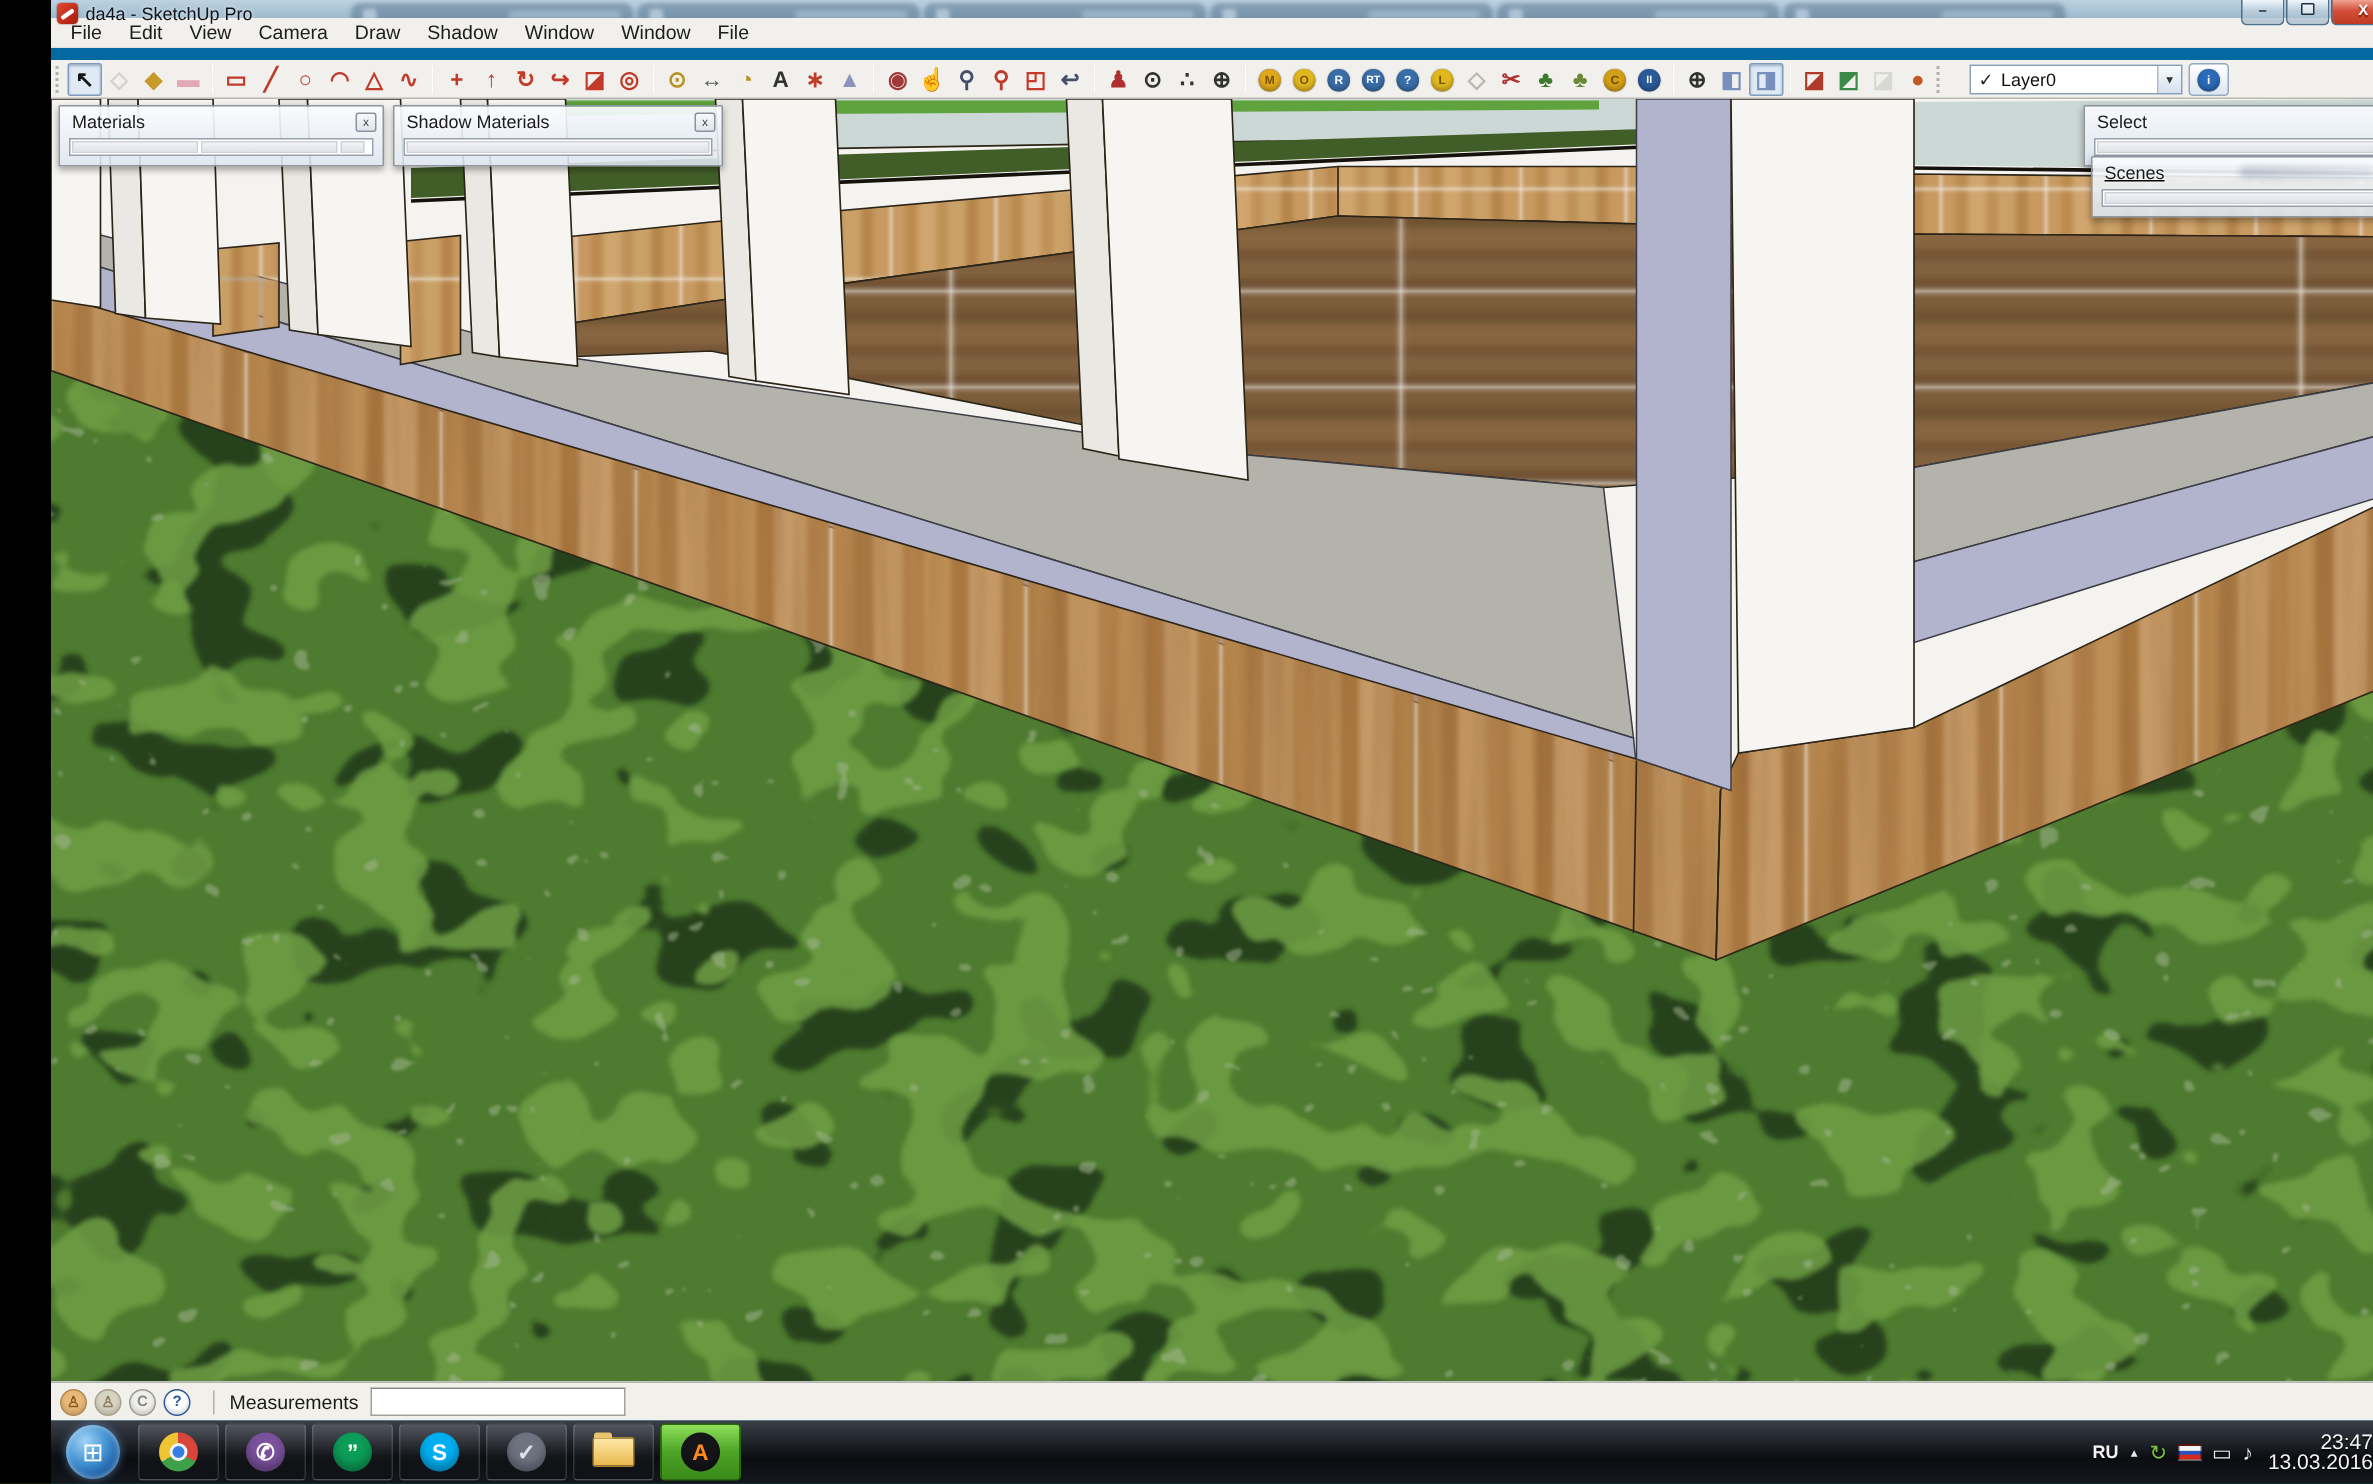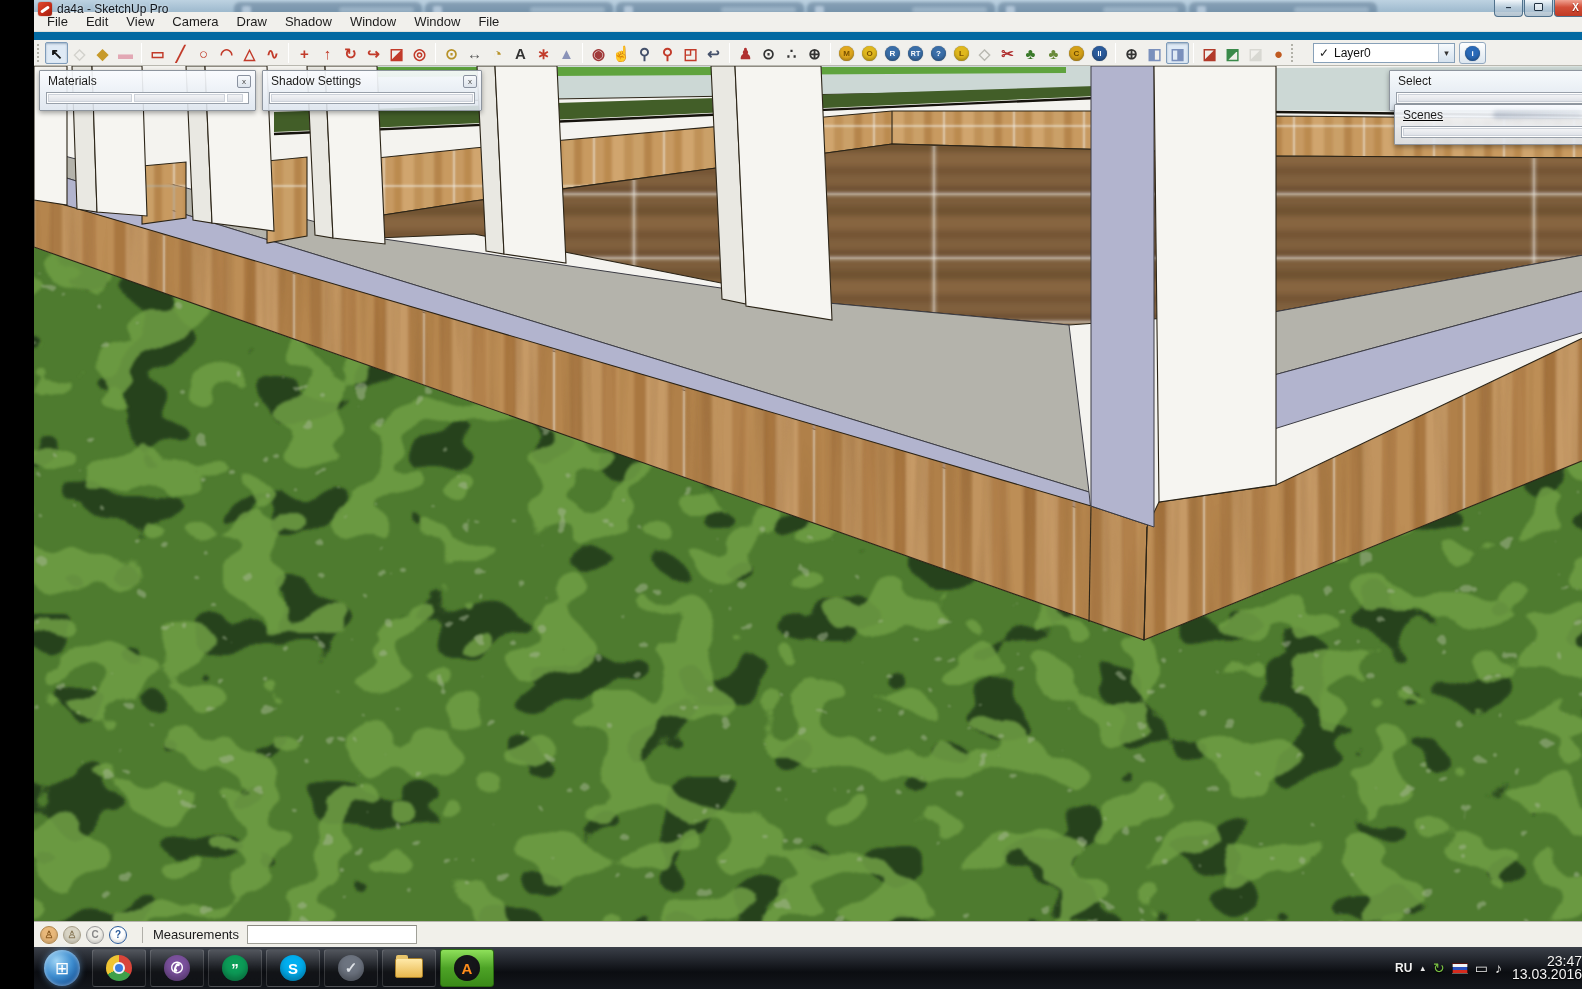--- a/index.html
+++ b/index.html
@@ -509,21 +509,21 @@
         <span class="panel-close">x</span>
       </div>
       <div class="panel-bar">
         <span class="seg" style="width:42%"></span>
         <span class="seg" style="width:46%"></span>
         <span class="seg" style="width:8%"></span>
       </div>
     </div>
     <div class="panel" style="left:228px;top:4px;width:220px;">
       <div class="panel-head">
-        <span class="panel-title">Shadow Settings</span>
+        <span class="panel-title">Shadow Materials</span>
         <span class="panel-close">x</span>
       </div>
       <div class="panel-bar">
         <span class="seg" style="width:100%"></span>
       </div>
     </div>
     <div class="panel" style="left:1355px;top:4px;width:224px;">
       <div class="panel-head">
         <span class="panel-title">Select</span>
         <span class="panel-close">x</span>

